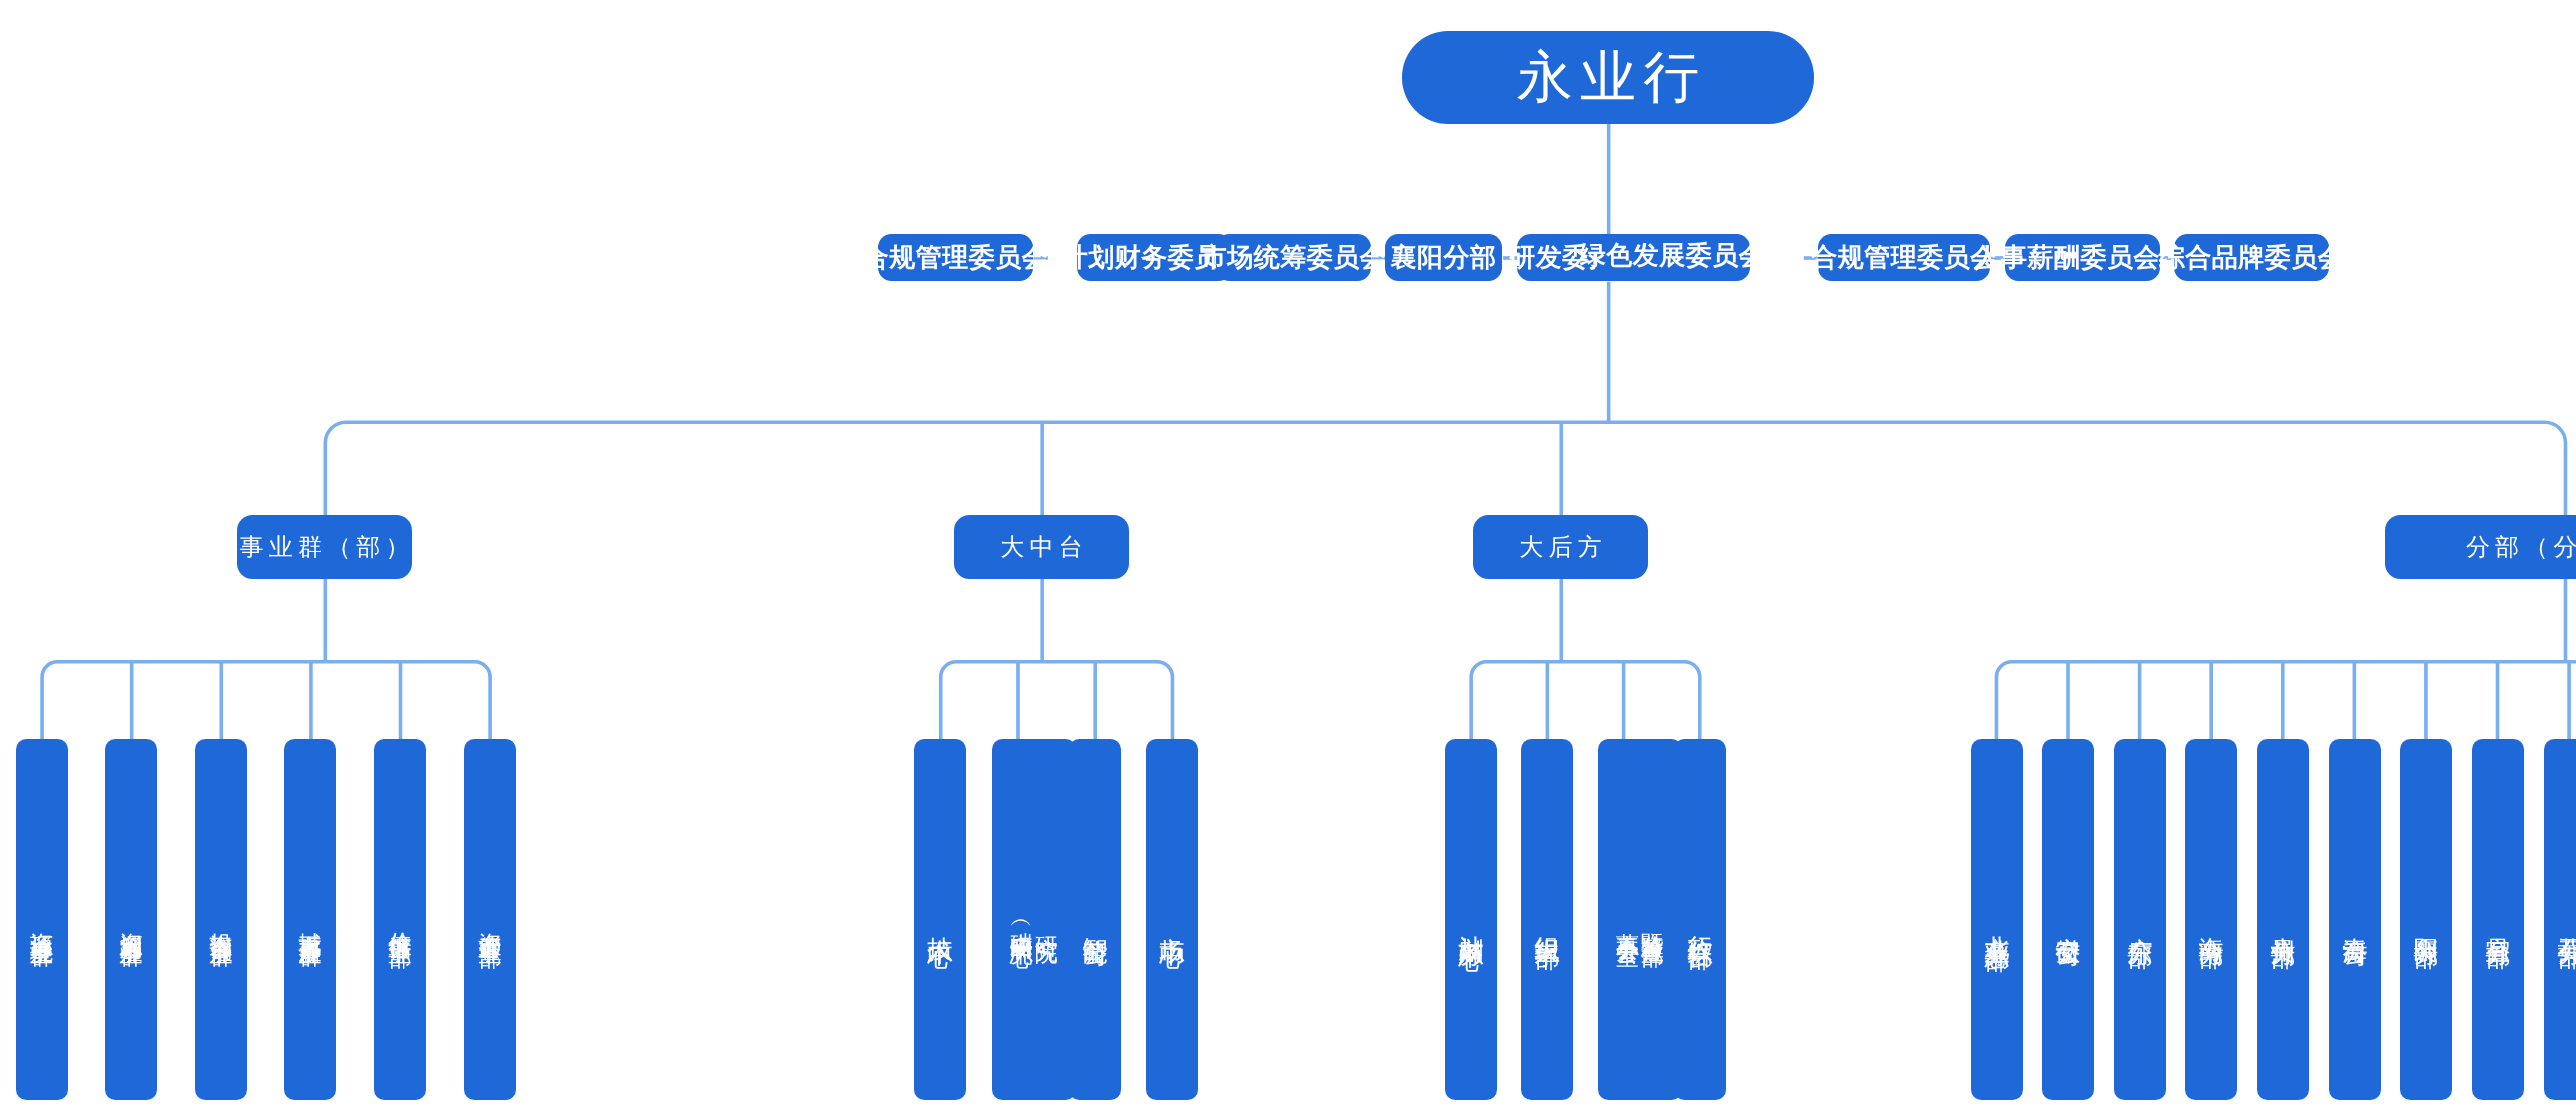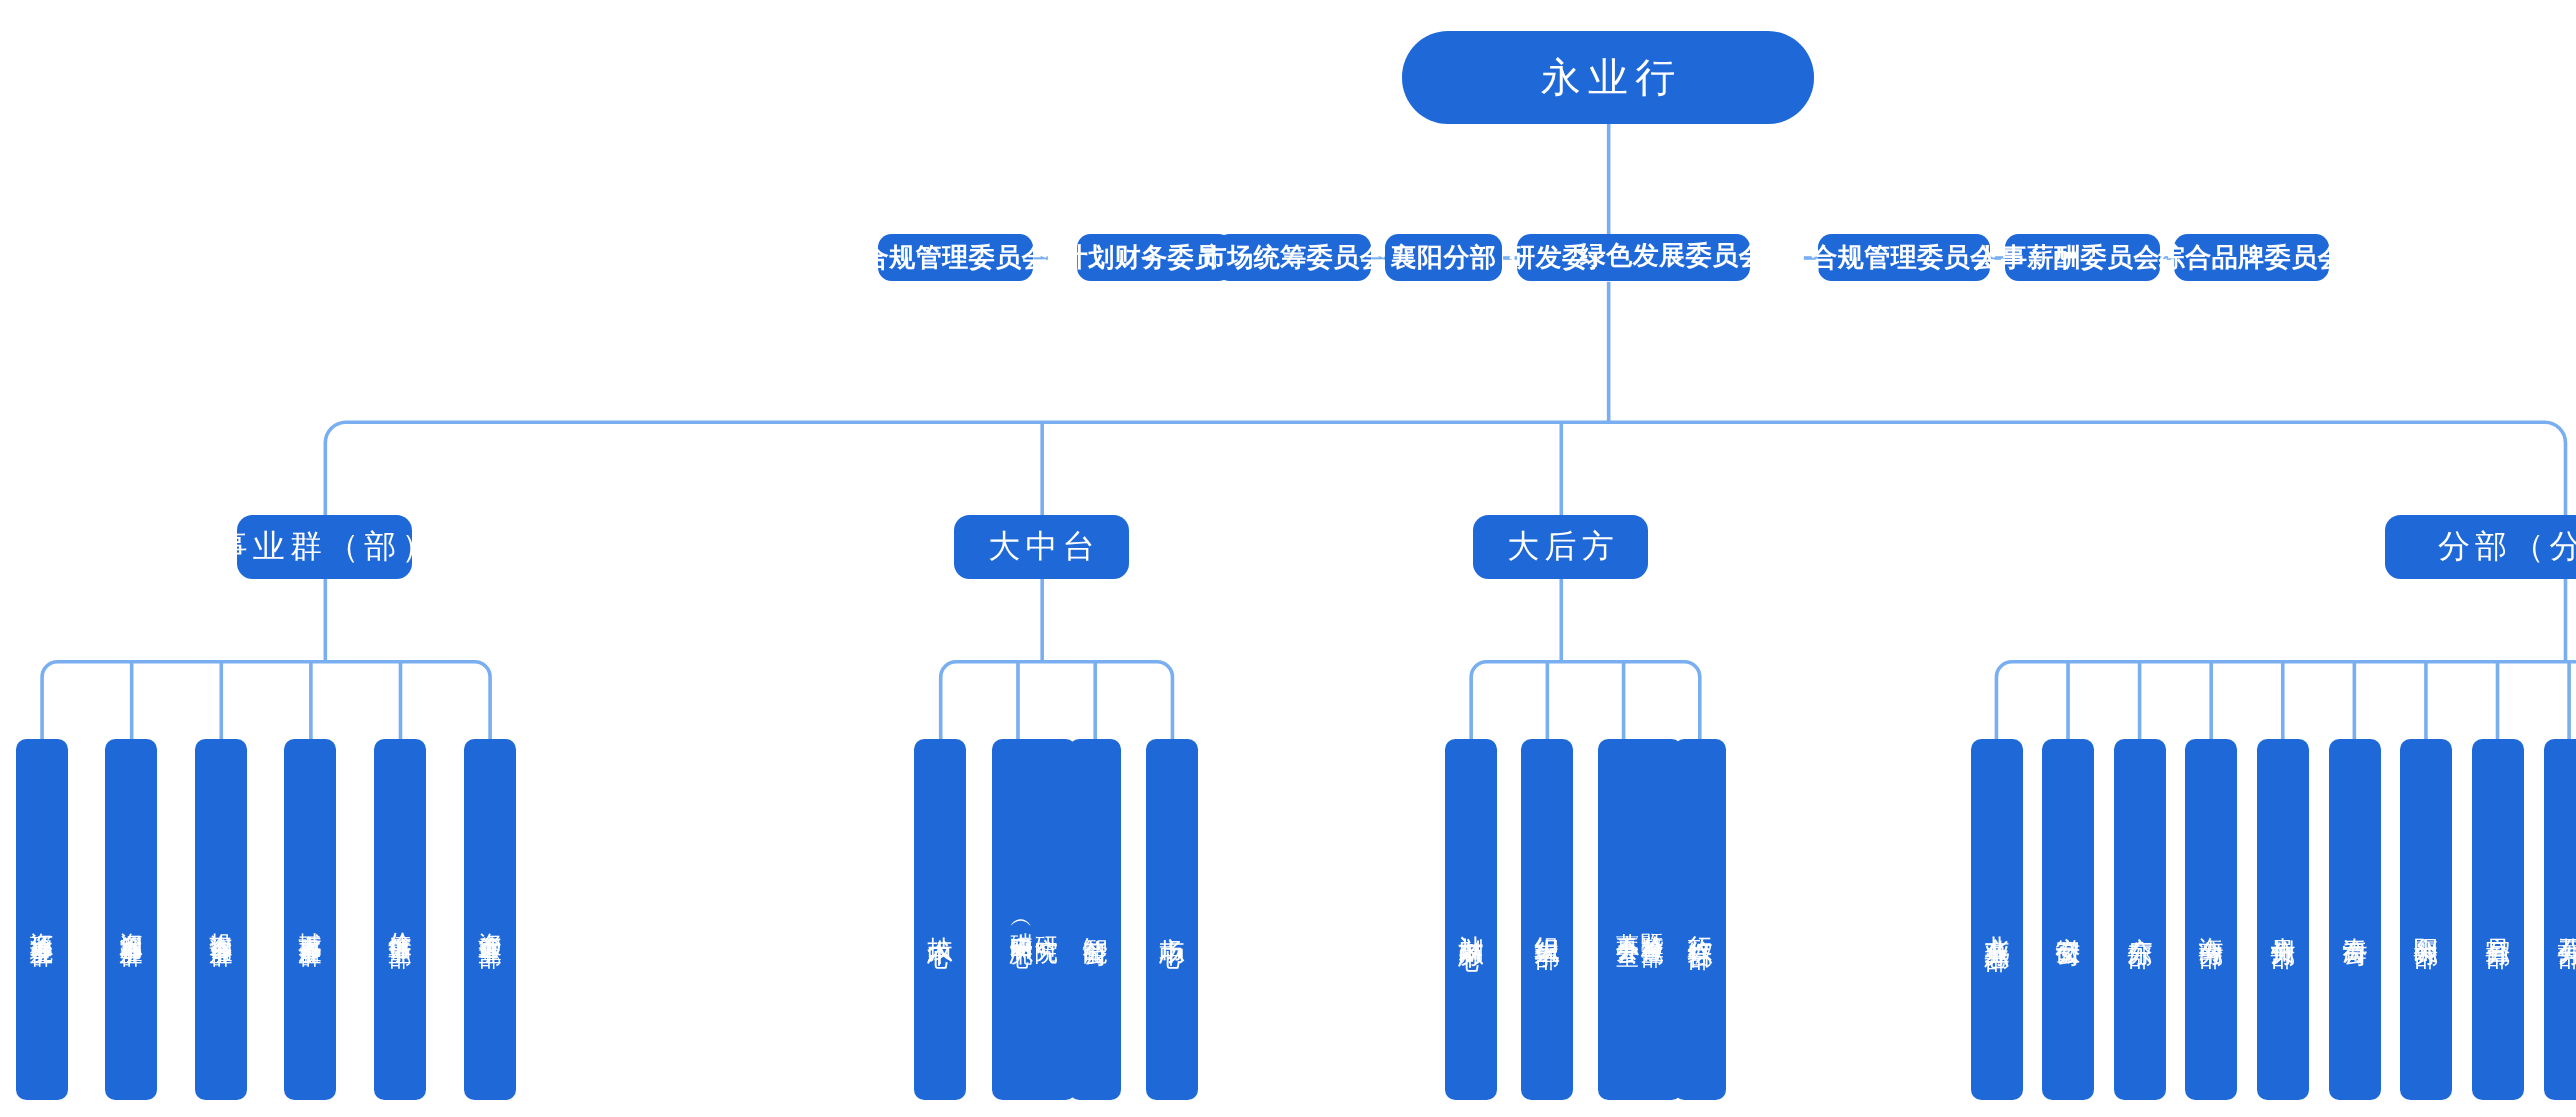--- a/index.html
+++ b/index.html
@@ -32,40 +32,40 @@
     text-align: center;
     line-height: 1.12;
     z-index: 3;
     white-space: nowrap;
   }
   
   .node-root {
     left: 1402px; top: 31px;
     width: 412px; height: 93px;
     border-radius: 46px;
-    font-size: 40px;
+    font-size: 56px;
     letter-spacing: 7.2px;
     text-indent: 7.2px;
     font-weight: 400;
   }
   
   .node-committee {
     top: 234px;
     height: 47px;
     border-radius: 13.4px;
     font-size: 26px;
     font-weight: 700;
     letter-spacing: 0.5px;
   }
   
   .node-division {
     top: 515px;
     height: 64px;
     border-radius: 15.5px;
-    font-size: 32px;
+    font-size: 24px;
     letter-spacing: 5.2px;
     text-indent: 5.2px;
   }
   
   .node-leaf {
     top: 739px;
     height: 361px;
     width: 52px;
     border-radius: 10.3px;
     align-items: flex-start;

